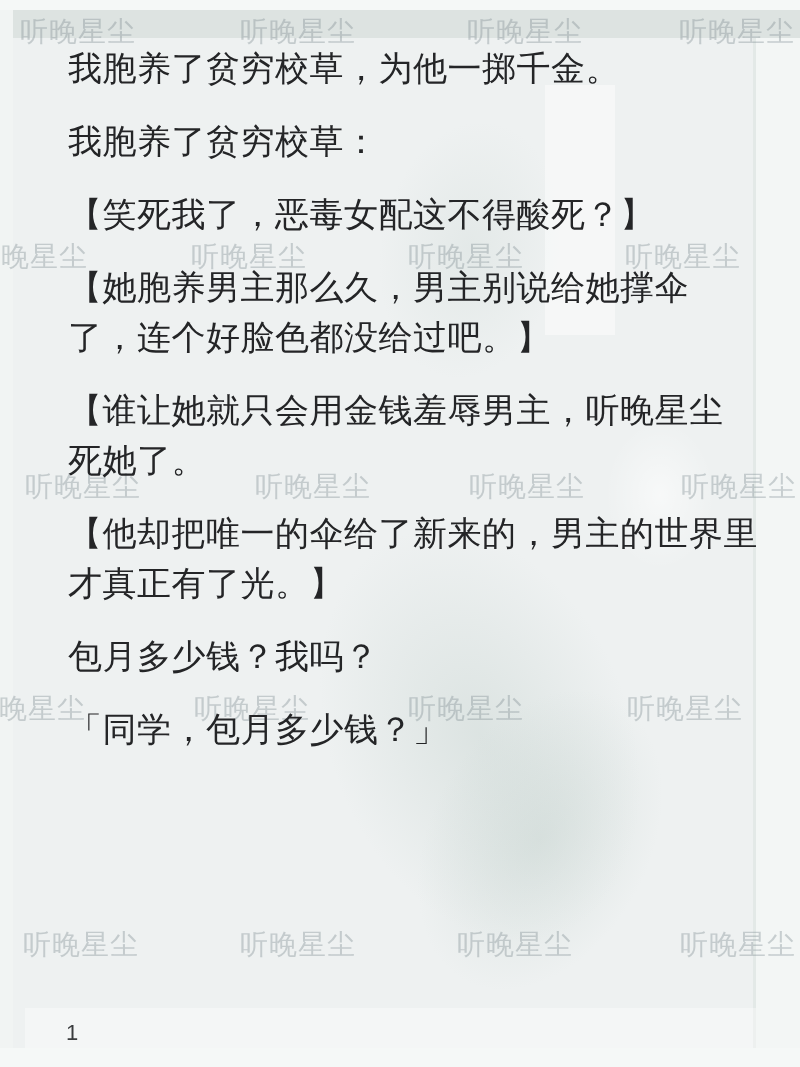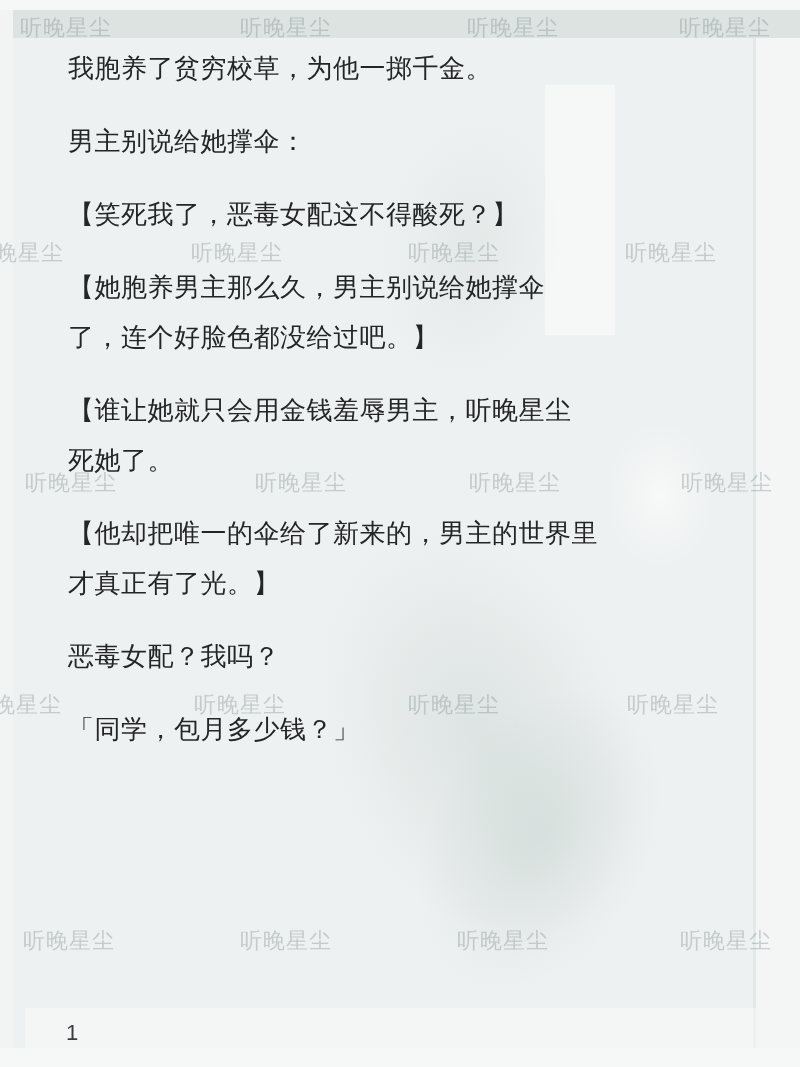--- a/index.html
+++ b/index.html
@@ -55,32 +55,32 @@
     background: radial-gradient(closest-side, rgba(255,255,255,0.55), rgba(255,255,255,0));
   }
   .light-band-bottom {
     position: absolute; left: 25px; top: 1008px; width: 731px; height: 40px;
     background: rgba(255,255,255,0.35);
   }
   
   .wm-layer { position: absolute; left: 0; top: 0; width: 800px; height: 1067px; z-index: 2; }
   .wm {
     position: absolute;
-    font-size: 22px; letter-spacing: 1px;
+    font-size: 28px; letter-spacing: 1px;
     color: rgba(128, 142, 146, 0.38);
     white-space: nowrap;
     user-select: none;
   }
   
   .text-block {
     position: absolute; left: 68px; top: 43px; width: 700px; z-index: 3;
   }
   .text-block p {
     margin: 0 0 23px 0;
-    font-size: 26px; line-height: 50px;
+    font-size: 34px; line-height: 50px;
     color: #242527;
     white-space: pre-line;
     letter-spacing: 0.5px;
   }
   .page-number {
     position: absolute; left: 66px; top: 1018px; z-index: 3;
     font-size: 22px; line-height: 30px; color: #3a3c3e;
   }
 </style>
 </head>
@@ -120,27 +120,27 @@
       <span class="wm" style="left: 408px; top: 690px;">听晚星尘</span>
       <span class="wm" style="left: 627px; top: 690px;">听晚星尘</span>
       <span class="wm" style="left: 23px; top: 926px;">听晚星尘</span>
       <span class="wm" style="left: 240px; top: 926px;">听晚星尘</span>
       <span class="wm" style="left: 457px; top: 926px;">听晚星尘</span>
       <span class="wm" style="left: 680px; top: 926px;">听晚星尘</span>
     </div>
 
   <div class="text-block">
     <p>我胞养了贫穷校草，为他一掷千金。</p>
-    <p>男主别说给她撑伞：</p>
+    <p>我胞养了贫穷校草：</p>
     <p>【笑死我了，恶毒女配这不得酸死？】</p>
     <p>【她胞养男主那么久，男主别说给她撑伞
 了，连个好脸色都没给过吧。】</p>
     <p>【谁让她就只会用金钱羞辱男主，听晚星尘
 死她了。</p>
     <p>【他却把唯一的伞给了新来的，男主的世界里
 才真正有了光。】</p>
-    <p>恶毒女配？我吗？</p>
+    <p>包月多少钱？我吗？</p>
     <p>「同学，包月多少钱？」</p>
   </div>
 
   <div class="page-number">1</div>
 
 </div>
 
 </body></html>

